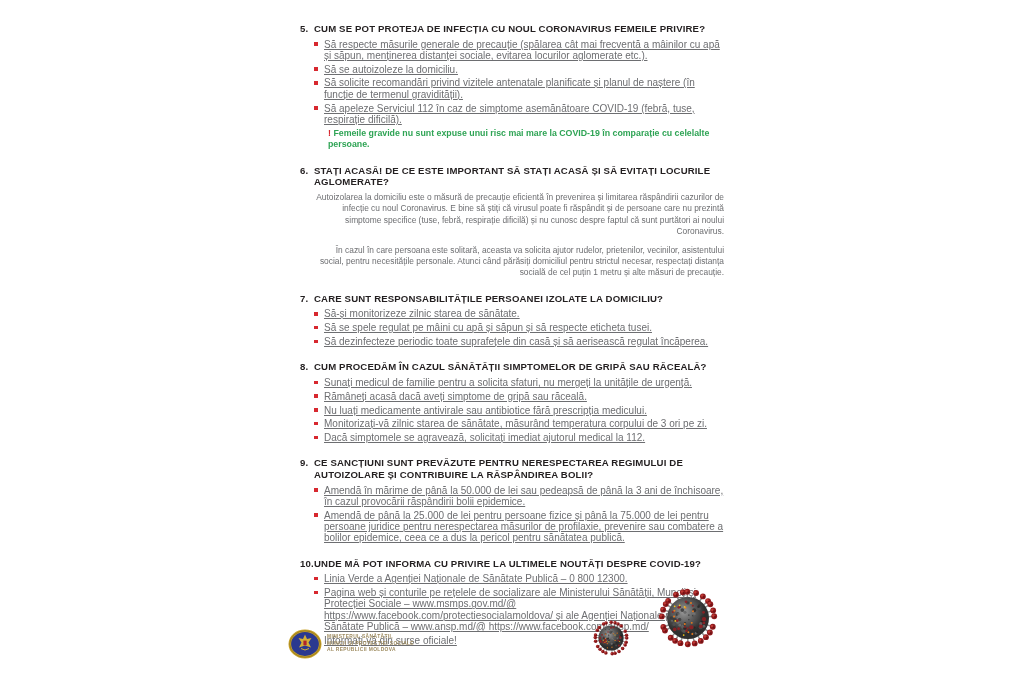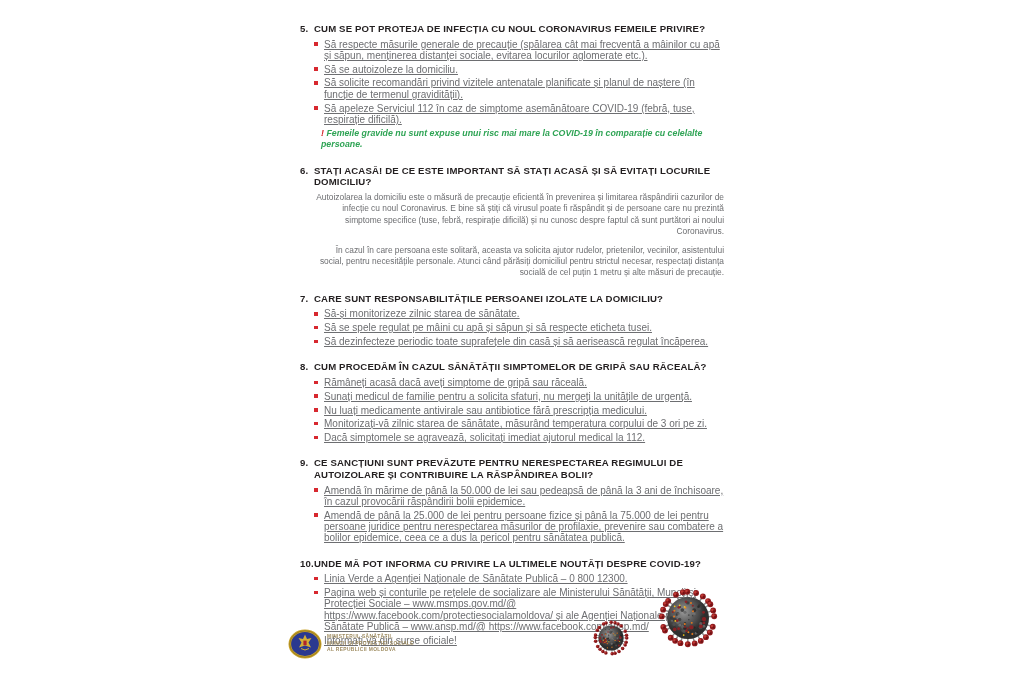--- a/index.html
+++ b/index.html
@@ -8,22 +8,22 @@
   .content{position:absolute;left:300px;top:23px;width:424px;}
   .section{margin-bottom:14px;}
   .sec-head{display:grid;grid-template-columns:14px 1fr;column-gap:0;
             font-weight:bold;font-size:9.6px;line-height:11.6px;
             color:var(--heading,#231f20);letter-spacing:.15px;margin-bottom:4px;}
   .sec-body{margin-left:14px;}
   .bullet{display:grid;grid-template-columns:10px 1fr;margin-bottom:2.5px;
           font-size:10px;line-height:11.3px;color:var(--body,#6d6e71);text-decoration:underline;}
   .sq{width:3.5px;height:3.5px;background:var(--red,#d7282f);margin-top:3.6px;}
   .para{font-size:8.4px;line-height:11.4px;color:var(--body,#6d6e71);margin:0 0 7px 0;text-align:right;}
-  .note{margin-left:7px;margin-top:2px;font-weight:bold;font-size:8.8px;line-height:11.6px;
-        color:var(--green,#2fa455);font-style:italic;}
+  .note{margin-left:14px;margin-top:2px;font-weight:bold;font-size:8.8px;line-height:11.6px;
+        color:var(--green,#2fa455);}
   .note .bang{color:var(--red,#d7282f);}
   .footer{position:absolute;left:288px;top:629px;display:flex;align-items:center;gap:5px;}
   .ministry{font-size:4.9px;line-height:6.4px;font-weight:bold;letter-spacing:.35px;
             color:var(--gold,#9d8a5d);}
   .virus{position:absolute;}
 </style>
 </head>
 <body>
 
 <div class="page">
@@ -50,21 +50,21 @@
           <div class="bullet">
             <span class="sq"></span>
             <span>Să apeleze Serviciul 112 în caz de simptome asemănătoare COVID-19 (febră, tuse, respirație dificilă).</span>
           </div>
           <div class="note"><span class="bang">!</span><span> Femeile gravide nu sunt expuse unui risc mai mare la COVID-19 în comparație cu celelalte persoane.</span></div>
         </div>
       </div>
       <div class="section">
         <div class="sec-head">
           <span>6.</span>
-          <span>STAȚI ACASĂ! DE CE ESTE IMPORTANT SĂ STAȚI ACASĂ ȘI SĂ EVITAȚI LOCURILE DOMICILIU?</span>
+          <span>STAȚI ACASĂ! DE CE ESTE IMPORTANT SĂ STAȚI ACASĂ ȘI SĂ EVITAȚI LOCURILE AGLOMERATE?</span>
         </div>
         <div class="sec-body">
           <p class="para">Autoizolarea la domiciliu este o măsură de precauție eficientă în prevenirea și limitarea răspândirii cazurilor de infecție cu noul Coronavirus. E bine să știți că virusul poate fi răspândit și de persoane care nu prezintă simptome specifice (tuse, febră, respirație dificilă) și nu cunosc despre faptul că sunt purtători ai noului Coronavirus.</p>
           <p class="para">În cazul în care persoana este solitară, aceasta va solicita ajutor rudelor, prietenilor, vecinilor, asistentului social, pentru necesitățile personale. Atunci când părăsiți domiciliul pentru strictul necesar, respectați distanța socială de cel puțin 1 metru și alte măsuri de precauție.</p>
         </div>
       </div>
       <div class="section">
         <div class="sec-head">
           <span>7.</span>
           <span>CARE SUNT RESPONSABILITĂȚILE PERSOANEI IZOLATE LA DOMICILIU?</span>
@@ -85,25 +85,25 @@
         </div>
       </div>
       <div class="section">
         <div class="sec-head">
           <span>8.</span>
           <span>CUM PROCEDĂM ÎN CAZUL SĂNĂTĂȚII SIMPTOMELOR DE GRIPĂ SAU RĂCEALĂ?</span>
         </div>
         <div class="sec-body">
           <div class="bullet">
             <span class="sq"></span>
+            <span>Sunați medicul de familie pentru a solicita sfaturi, nu mergeți la unitățile de urgență.</span>
+          </div>
+          <div class="bullet">
+            <span class="sq"></span>
             <span>Rămâneți acasă dacă aveți simptome de gripă sau răceală.</span>
-          </div>
-          <div class="bullet">
-            <span class="sq"></span>
-            <span>Sunați medicul de familie pentru a solicita sfaturi, nu mergeți la unitățile de urgență.</span>
           </div>
           <div class="bullet">
             <span class="sq"></span>
             <span>Nu luați medicamente antivirale sau antibiotice fără prescripția medicului.</span>
           </div>
           <div class="bullet">
             <span class="sq"></span>
             <span>Monitorizați-vă zilnic starea de sănătate, măsurând temperatura corpului de 3 ori pe zi.</span>
           </div>
           <div class="bullet">

